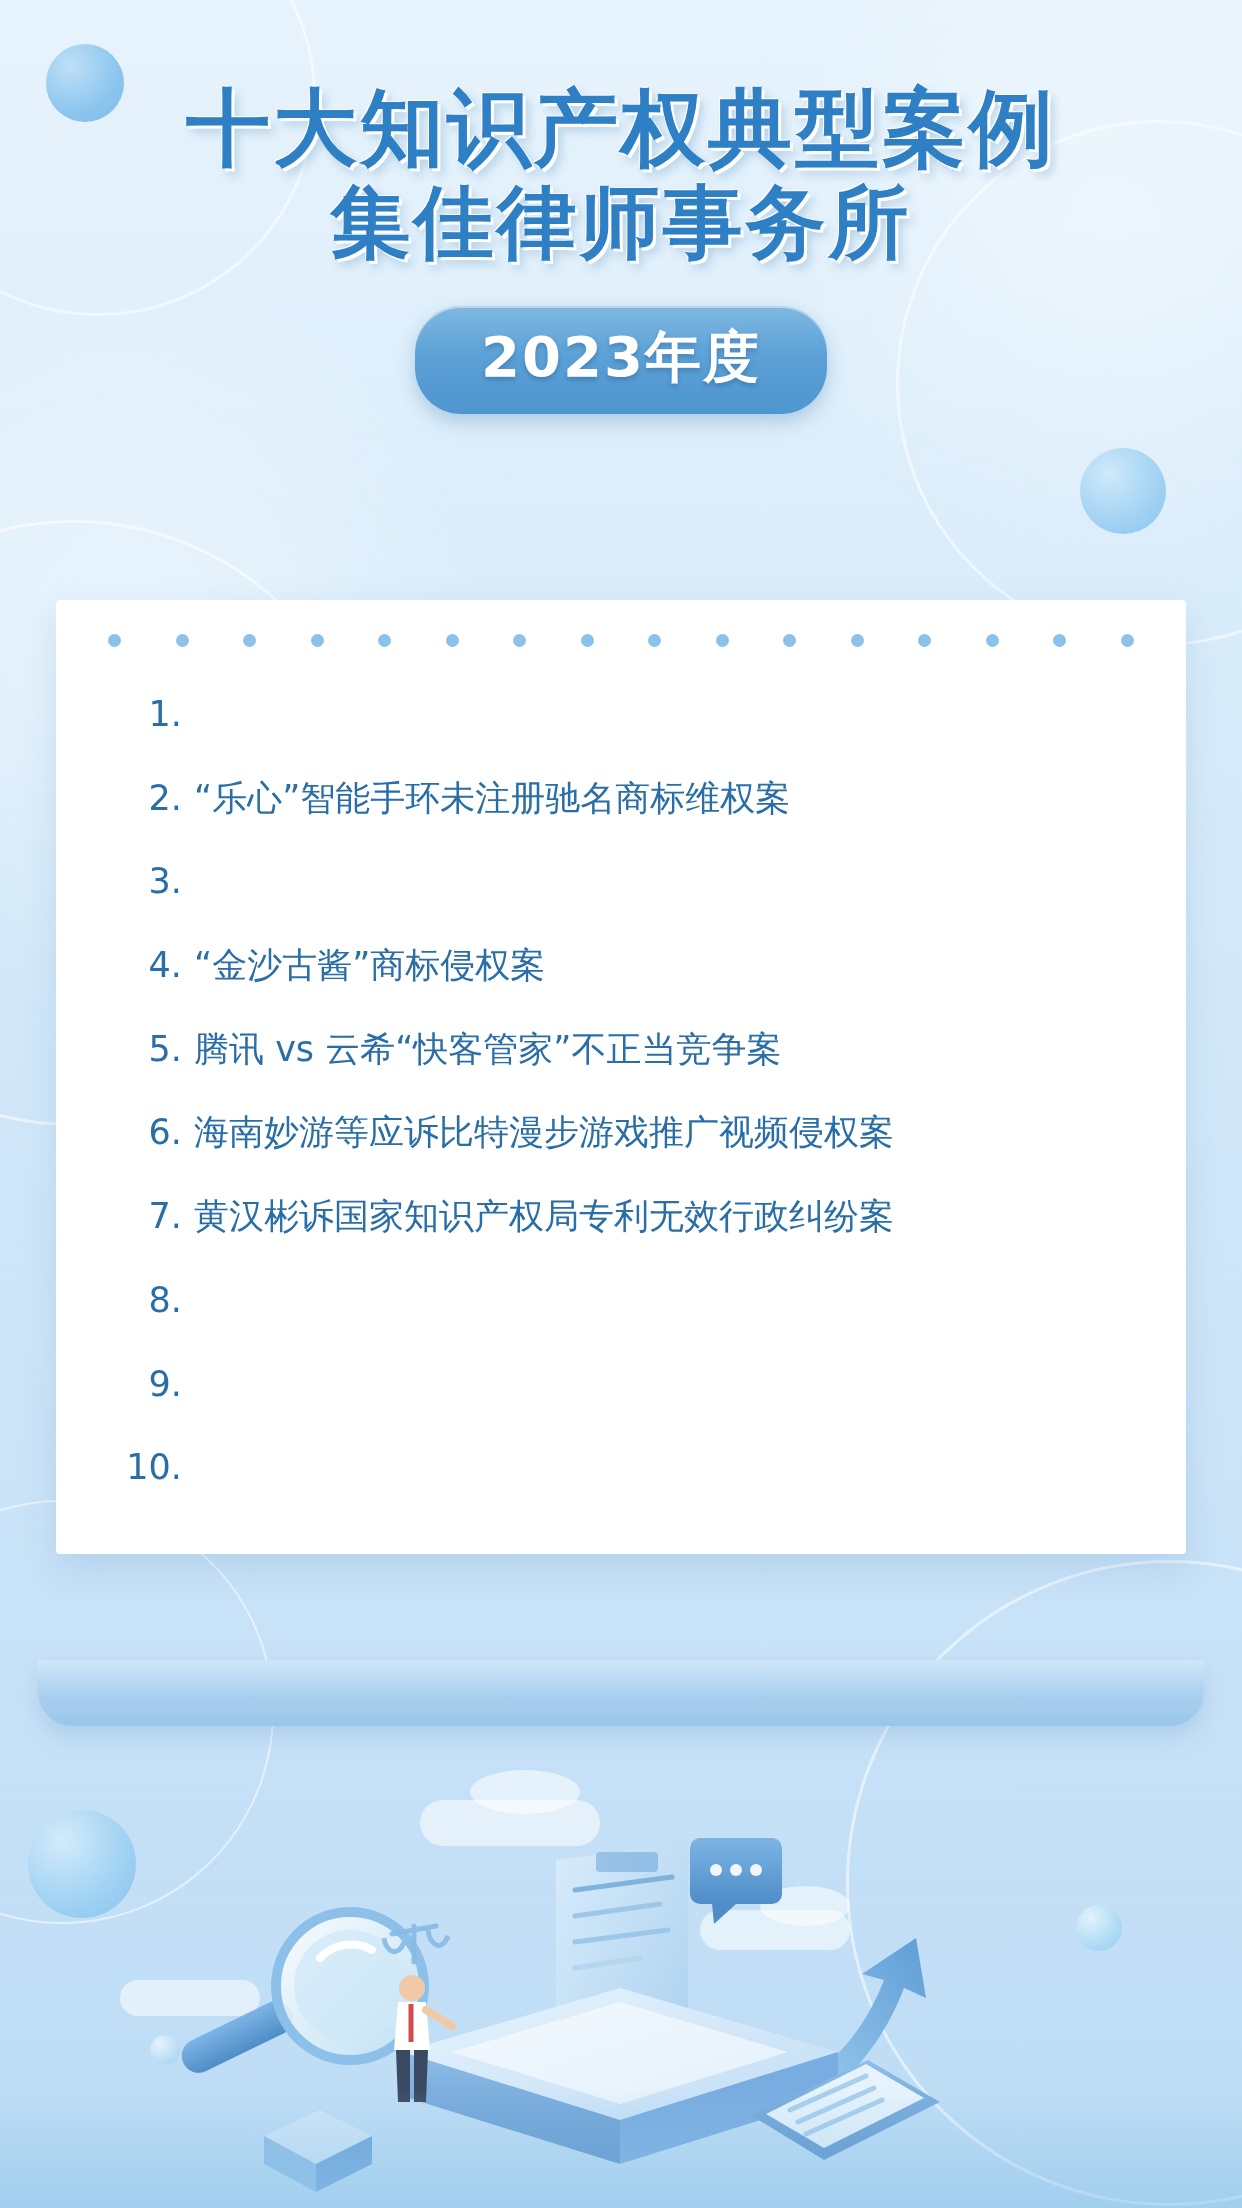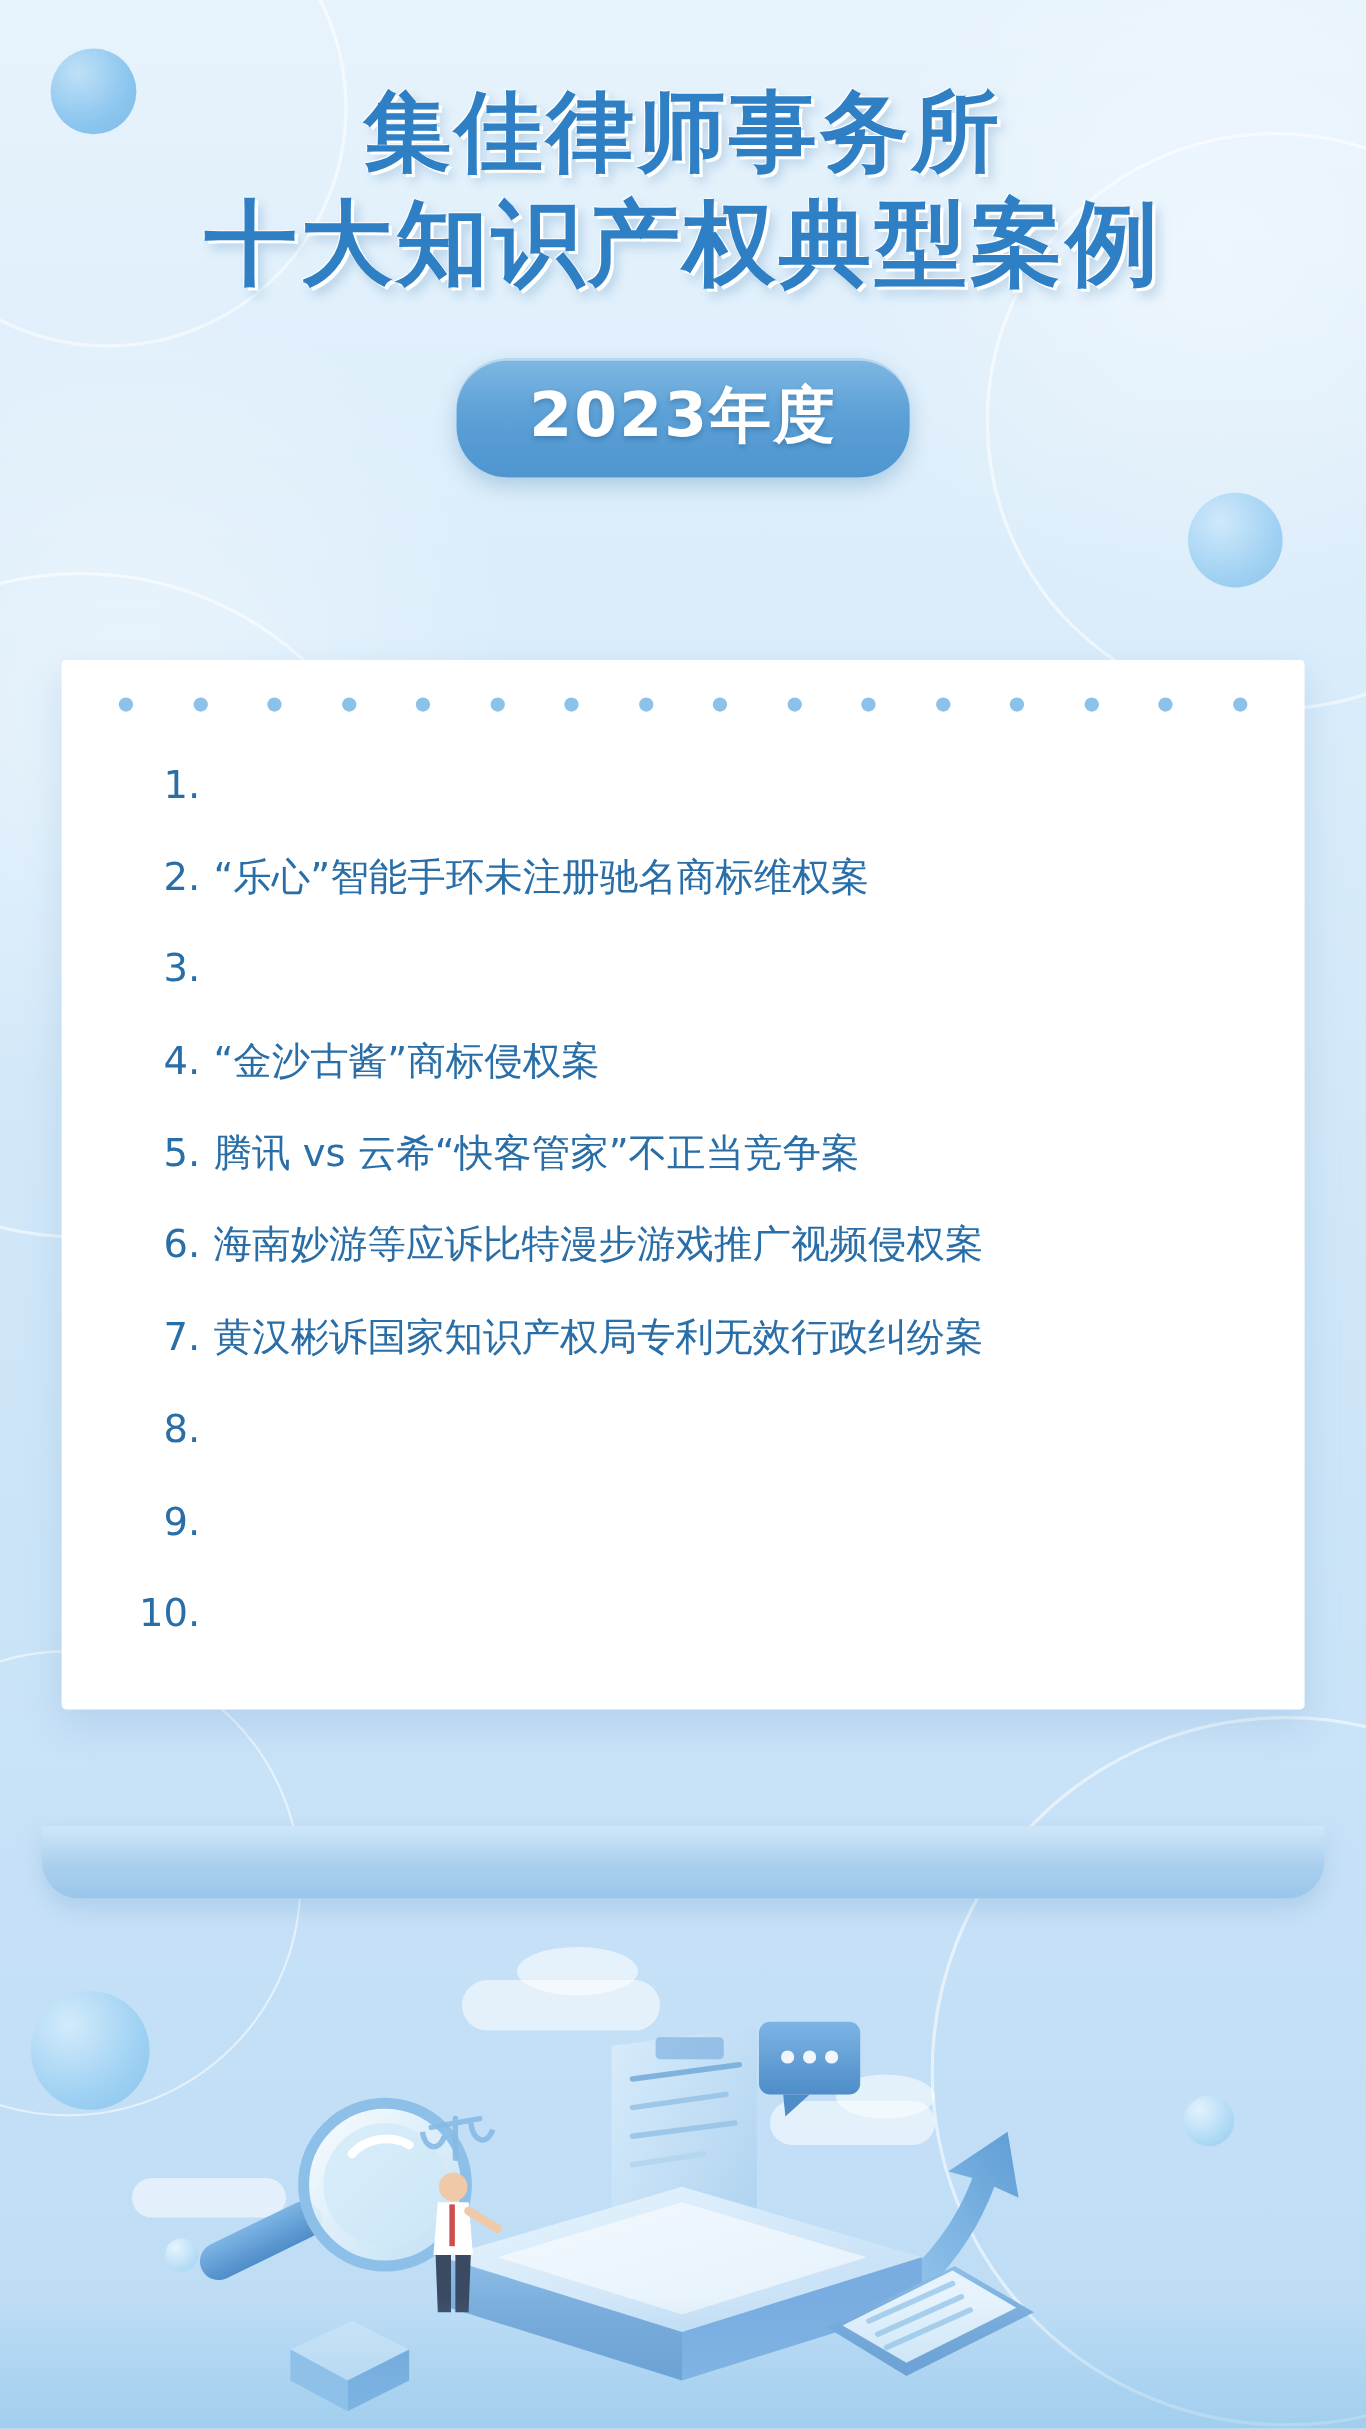--- a/index.html
+++ b/index.html
@@ -79,21 +79,21 @@
     text-shadow:
        3px 3px 0 #ffffff,
       -1px -1px 0 rgba(255,255,255,0.9),
        6px 7px 10px rgba(80,140,190,0.32);
   }
   .title-line.l1 { font-size: 80px; }
   .title-line.l2 { font-size: 84px; margin-top: 6px; }
 
   .year-pill {
     display: inline-block;
-    margin-top: 56px;
+    margin-top: 36px;
     padding: 14px 66px 18px;
     border-radius: 46px;
     background: linear-gradient(180deg, #7fb8e2 0%, #5ba0d6 48%, #4f95cf 100%);
     box-shadow: 0 8px 18px rgba(70,130,180,0.32), inset 0 2px 0 rgba(255,255,255,0.45);
     color: #ffffff;
     font-size: 56px;
     font-weight: bold;
     letter-spacing: 2px;
     font-family: "DejaVu Sans", "Liberation Sans", sans-serif;
     text-shadow: 0 3px 5px rgba(40,95,145,0.45);
@@ -194,22 +194,22 @@
     <div class="blob-ring r5"></div>
     <div class="blob-ring r4"></div>
     <div class="blob b1"></div>
     <div class="blob b2"></div>
     <div class="blob b3"></div>
     <div class="blob b4"></div>
     <div class="blob b5"></div>
   </div>
 
   <div class="header">
+    <div class="title-line l2">十大知识产权典型案例</div>
     <div class="title-line l1">集佳律师事务所</div>
-    <div class="title-line l2">十大知识产权典型案例</div>
     <div class="year-pill">2023年度</div>
   </div>
 
   <div class="card">
     <div class="dot-row">
       <div class="dot"></div>
       <div class="dot"></div>
       <div class="dot"></div>
       <div class="dot"></div>
       <div class="dot"></div>

